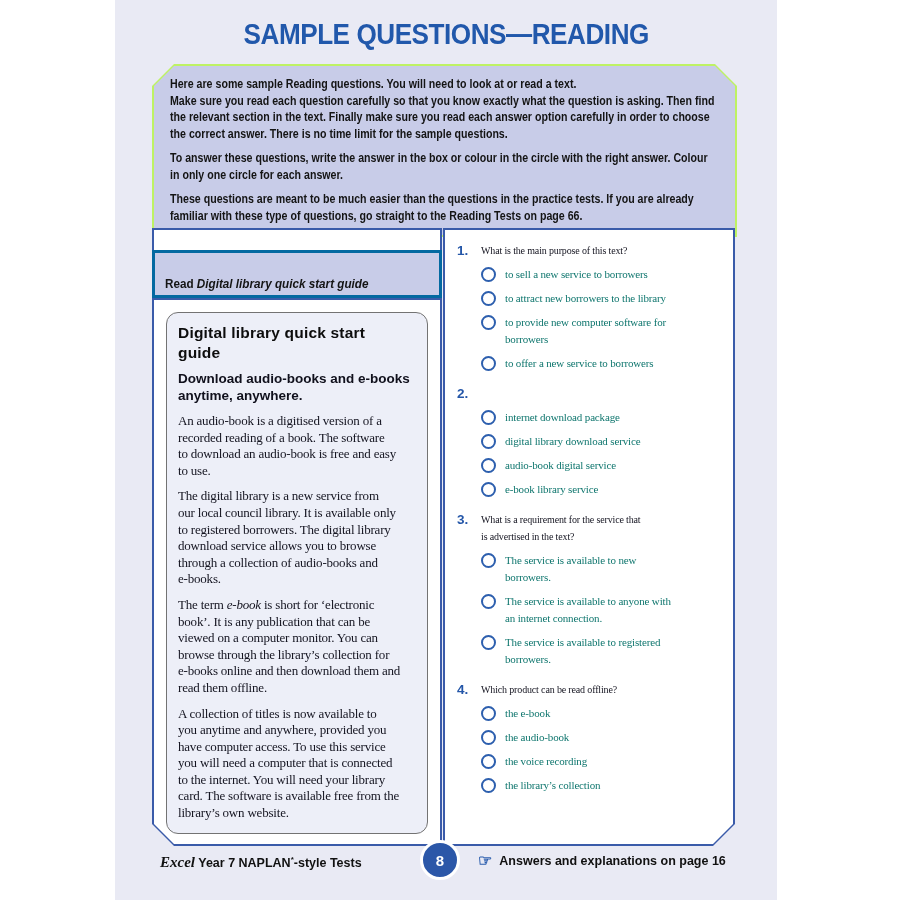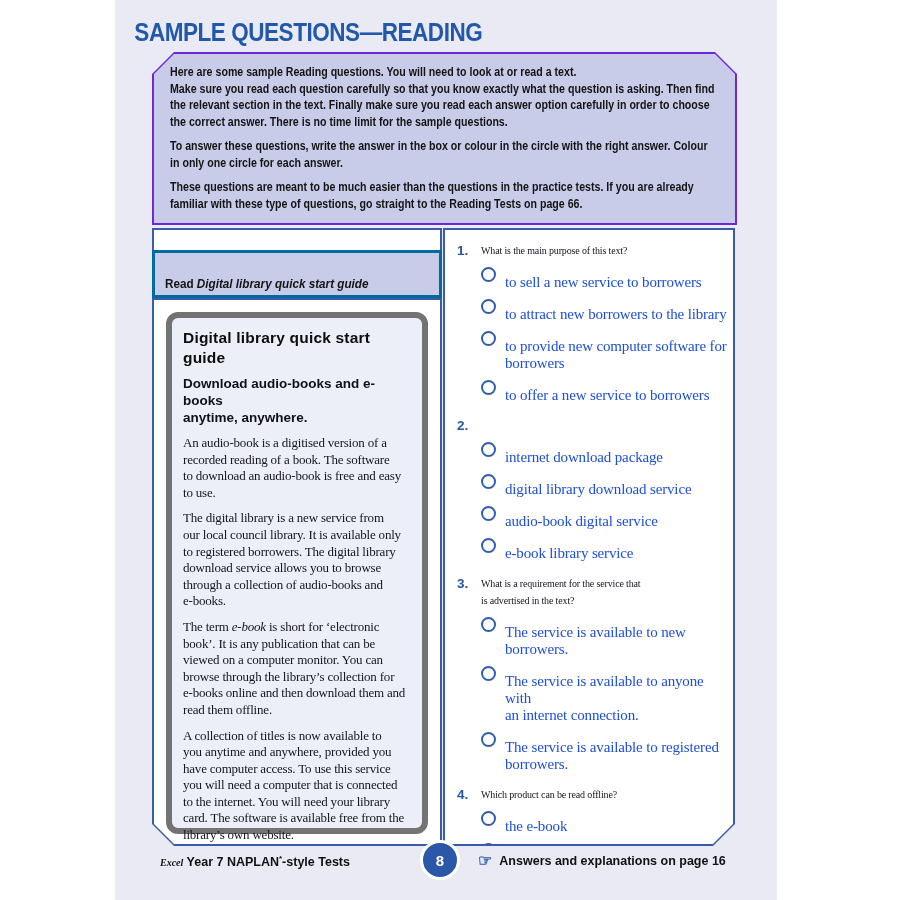--- a/index.html
+++ b/index.html
@@ -1,27 +1,27 @@
 <!DOCTYPE html>
 <html><head>
 <meta charset="utf-8">
 <style>
   html,body { margin:0; padding:0; }
   body { width:900px; height:900px; background:#ffffff; font-family:"Liberation Sans",sans-serif; }
   .canvas { position:relative; width:900px; height:900px; background:#ffffff; overflow:hidden; }
   .page-bg { position:absolute; left:115px; top:0; width:662px; height:900px; background:#e9eaf4; }
 
-  .title { position:absolute; left:115px; top:18px; width:662px; text-align:left; color:#2158ab;
-           font-weight:bold; font-size:25px; }
+  .title { position:absolute; left:115px; top:18px; width:662px; text-align:center; color:#2158ab;
+           font-weight:bold; font-size:29px; }
   .title-inner { display:inline-block; transform:scaleX(0.9); letter-spacing:-0.5px; white-space:nowrap; }
 
   
   .cutbox { position:absolute; }
   .cutbox .fill { position:absolute; inset:2px; }
-  .intro-box { left:152px; top:52px; width:585px; height:173px; background:#6d28d9;
+  .intro-box { left:152px; top:64px; width:585px; height:173px; background:#bef264;
                clip-path:polygon(22px 0, calc(100% - 22px) 0, 100% 22px, 100% 100%, 0 100%, 0 22px); }
   .intro-box .fill { background:#c8cce8;
                clip-path:polygon(20px 0, calc(100% - 20px) 0, 100% 20px, 100% 100%, 0 100%, 0 20px); }
   .intro-content { position:absolute; left:16px; top:10px; width:646px; transform:scaleX(0.85);
                    transform-origin:0 0; font-weight:bold; font-size:12.5px; line-height:16.5px;
                    color:#141414; }
   .intro-content p { margin:0 0 8px 0; white-space:pre-line; }
 
   .strip-box { position:absolute; left:152px; top:228px; width:290px; height:24px; background:#ffffff;
                border:2px solid #3a5ba9; box-sizing:border-box; }
@@ -29,21 +29,21 @@
               border:3px solid #0369a1; box-sizing:border-box; padding:5px 10px; overflow:hidden; }
   .read-inner { width:295px; transform:scaleX(0.9); transform-origin:0 0; font-weight:bold;
                 font-size:13px; line-height:17px; color:#141414; white-space:pre-line; }
   .italic { font-style:italic; }
 
   .left-panel { left:152px; top:298px; width:290px; height:548px; background:#3a5ba9;
                 clip-path:polygon(0 0, 100% 0, 100% 100%, 22px 100%, 0 calc(100% - 22px)); }
   .left-panel .fill { background:#ffffff;
                 clip-path:polygon(0 0, 100% 0, 100% 100%, 20px 100%, 0 calc(100% - 20px)); }
   .passage-card { position:absolute; left:12px; top:12px; right:12px; bottom:10px;
-                  border:6px solid #737373; border-radius:12px; background:#edeff8;
+                  border:1px solid #737373; border-radius:12px; background:#edeff8;
                   box-sizing:border-box; padding:8px 9px; }
   .passage-title { font-weight:bold; font-size:15.5px; line-height:19.5px; letter-spacing:0.2px;
                    color:#0d0d0d; margin:2px 0 8px 2px; white-space:pre-line; }
   .passage-sub { font-family:Liberation Sans, sans-serif; font-weight:bold; font-size:13.5px;
                  line-height:17px; color:#10101c; margin:0 0 9px 2px; white-space:pre-line; }
   .passage-p { font-family:"Liberation Serif",serif; font-size:13px; line-height:16.6px;
                letter-spacing:-0.2px; color:#141420; margin:0 0 9px 2px; white-space:pre-line; }
 
   .right-panel { left:443px; top:228px; width:292px; height:618px; background:#3a5ba9;
                  clip-path:polygon(0 0, 100% 0, 100% calc(100% - 22px), calc(100% - 22px) 100%, 0 100%); }
@@ -51,27 +51,27 @@
                  clip-path:polygon(0 0, 100% 0, 100% calc(100% - 20px), calc(100% - 20px) 100%, 0 100%); }
   .questions { position:absolute; left:12px; top:12px; right:4px; bottom:12px; }
   .question { margin-bottom:13px; }
   .q-head { display:flex; margin-bottom:7px; }
   .q-num { flex:none; width:24px; color:#2456a8; font-weight:bold; font-size:13.5px; line-height:17px; }
   .q-text { font-family:"Liberation Serif",serif; font-size:10px; line-height:17px;
             letter-spacing:-0.15px; color:#141420; white-space:pre-line; }
   .option { display:flex; margin:0 0 7px 24px; }
   .radio { flex:none; width:11px; height:11px; border:2px solid #2d5fae; border-radius:50%;
            background:#ffffff; margin:1px 9px 0 0; }
-  .opt-text { font-family:"Liberation Serif",serif; font-size:15px; line-height:17px;
-              letter-spacing:-0.15px; color:#1d4ed8; white-space:pre-line;margin-top:8px; }
+  .opt-text { font-family:"Liberation Serif",serif; font-size:11px; line-height:17px;
+              letter-spacing:-0.15px; color:#0f766e; white-space:pre-line; }
 
   .footer-brand { position:absolute; left:160px; top:854px; font-size:12.5px; font-weight:bold;
                   color:#111111; }
   .brand-excel { font-family:"Liberation Serif",serif; font-style:italic; font-weight:bold;
-                 font-size:10px; }
+                 font-size:15px; }
   .brand-sup { font-size:8px; vertical-align:super; }
   .page-badge { position:absolute; left:420px; top:840px; width:40px; height:40px; border-radius:50%;
                 background:#2b57a8; border:3px solid #ffffff; box-sizing:border-box; color:#ffffff;
                 font-weight:bold; font-size:15px; display:flex; align-items:center; justify-content:center;
                 z-index:5; }
   .footer-note { position:absolute; left:478px; top:853px; font-size:12.5px; font-weight:bold;
                  color:#111111; display:flex; align-items:center; gap:7px; }
   .hand-icon { color:#2d5fae; font-size:16px; line-height:1; }
 </style>
 </head>

